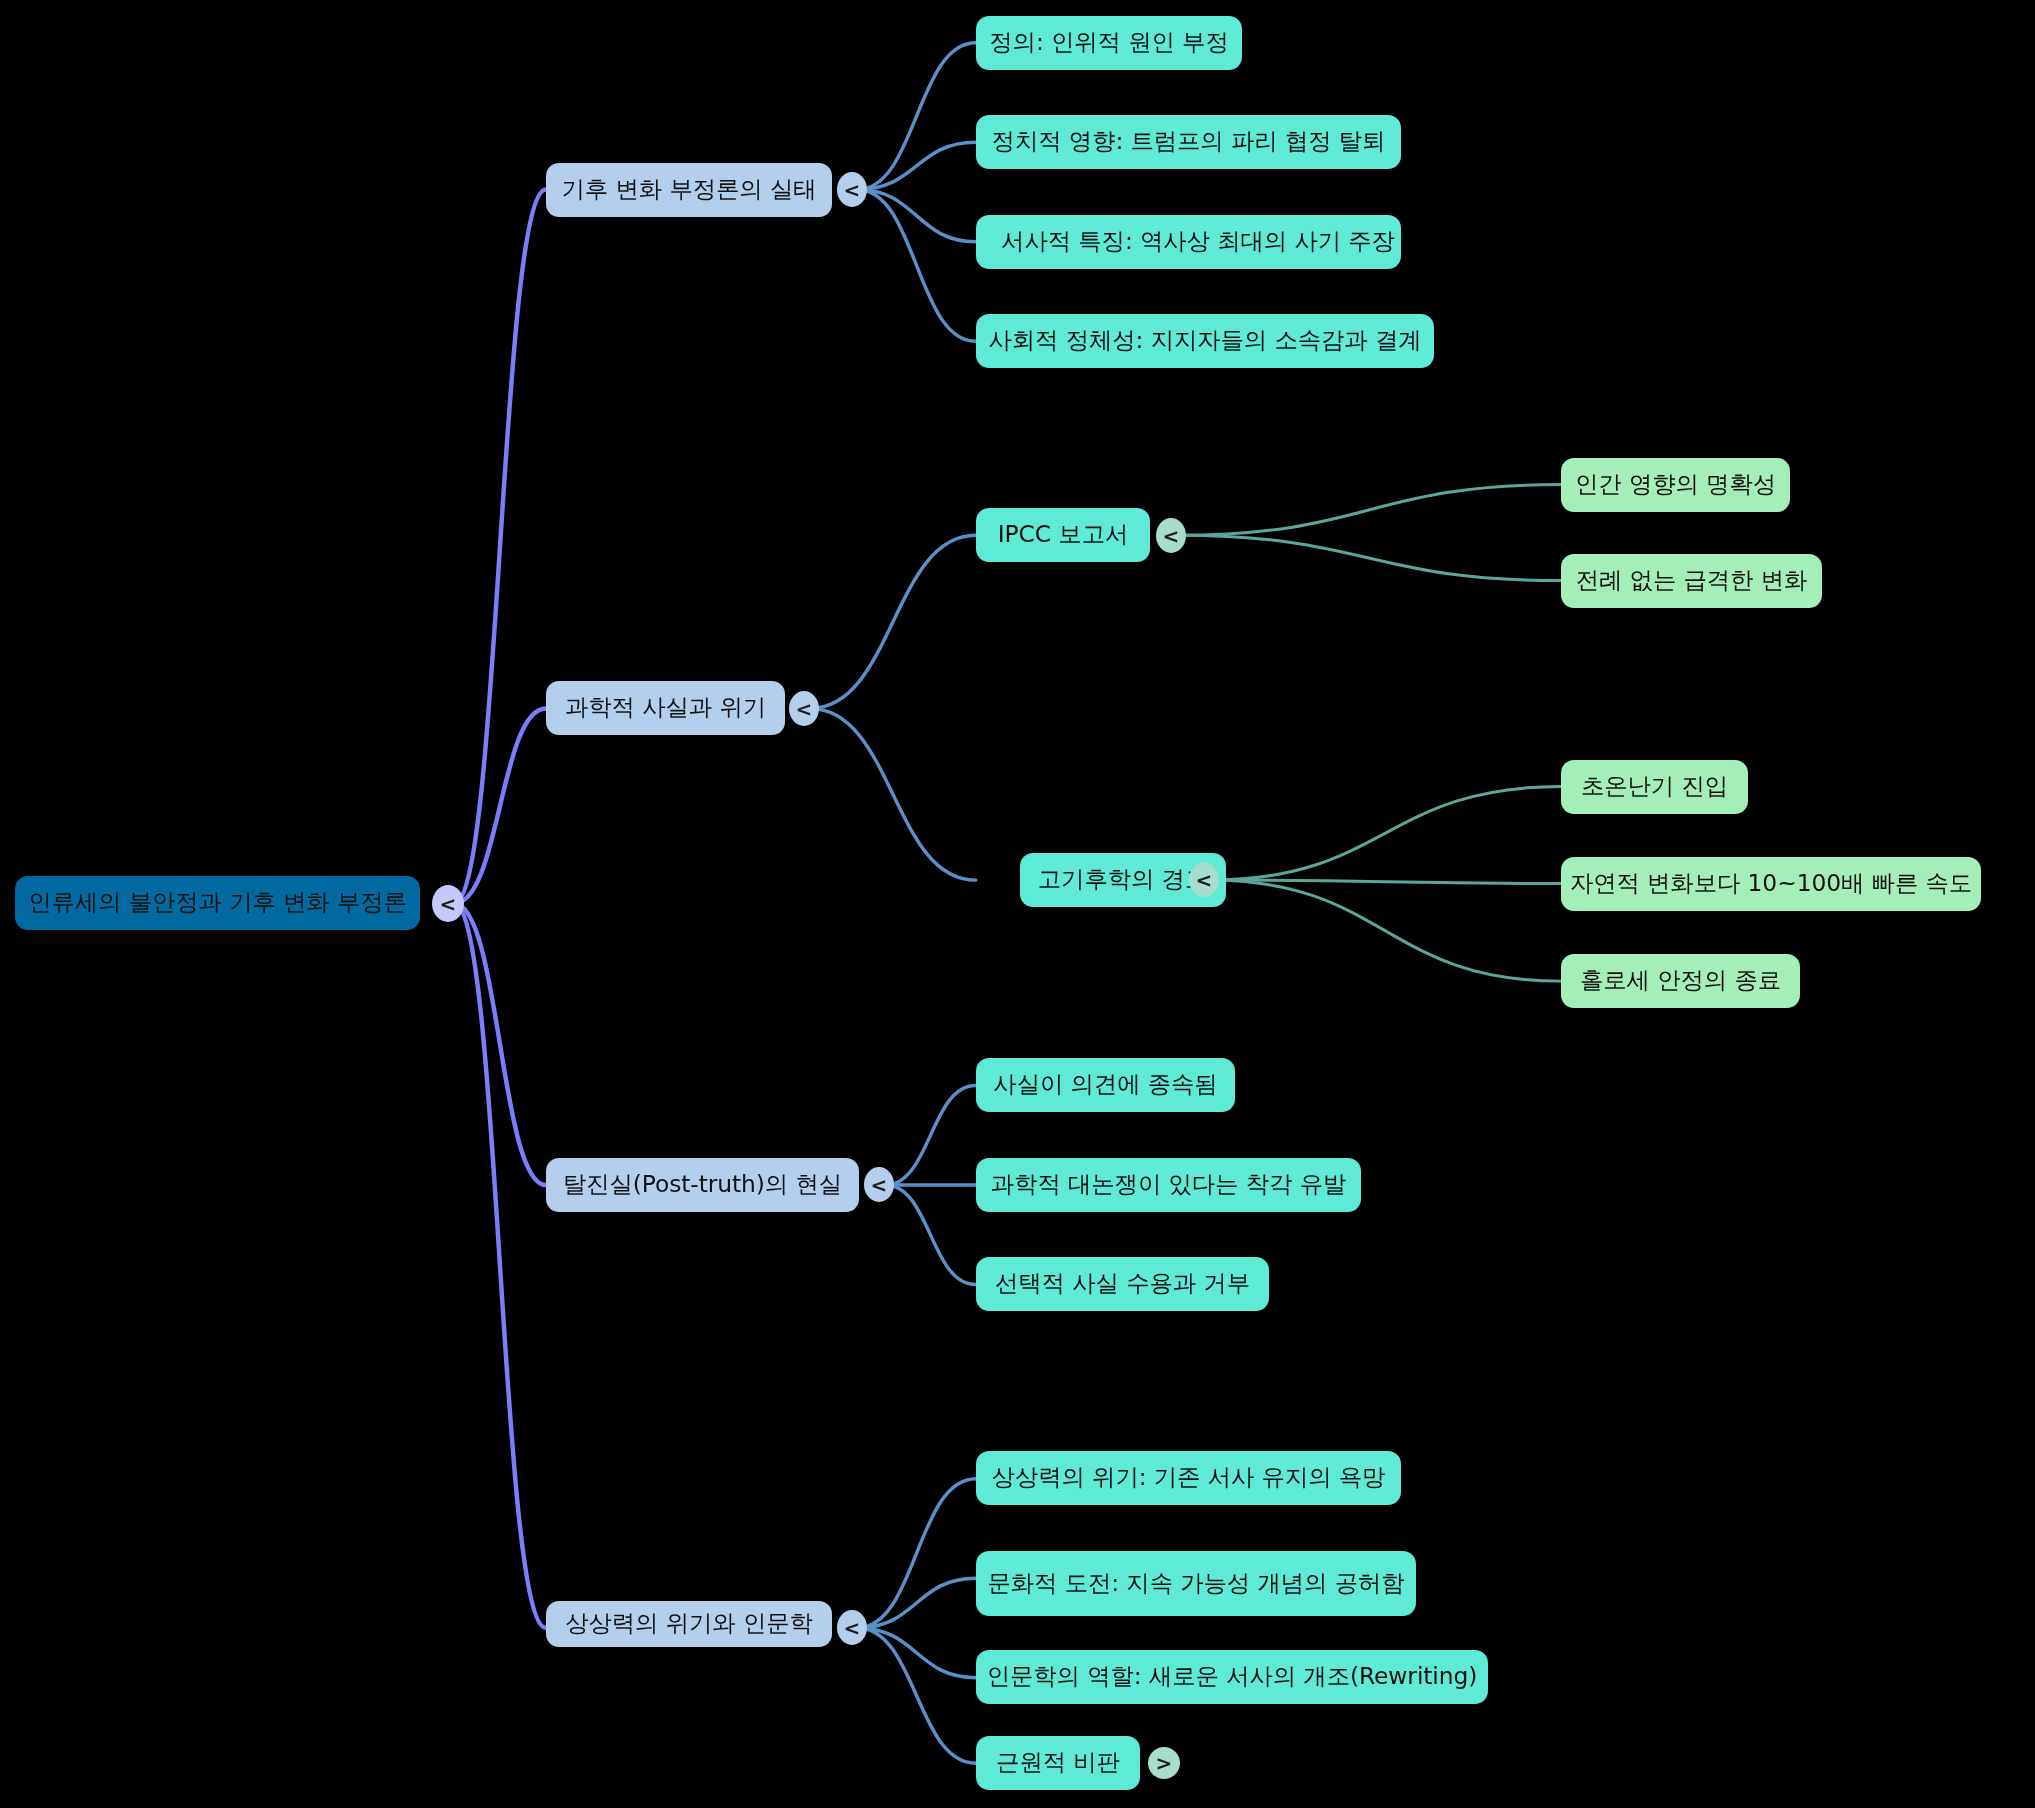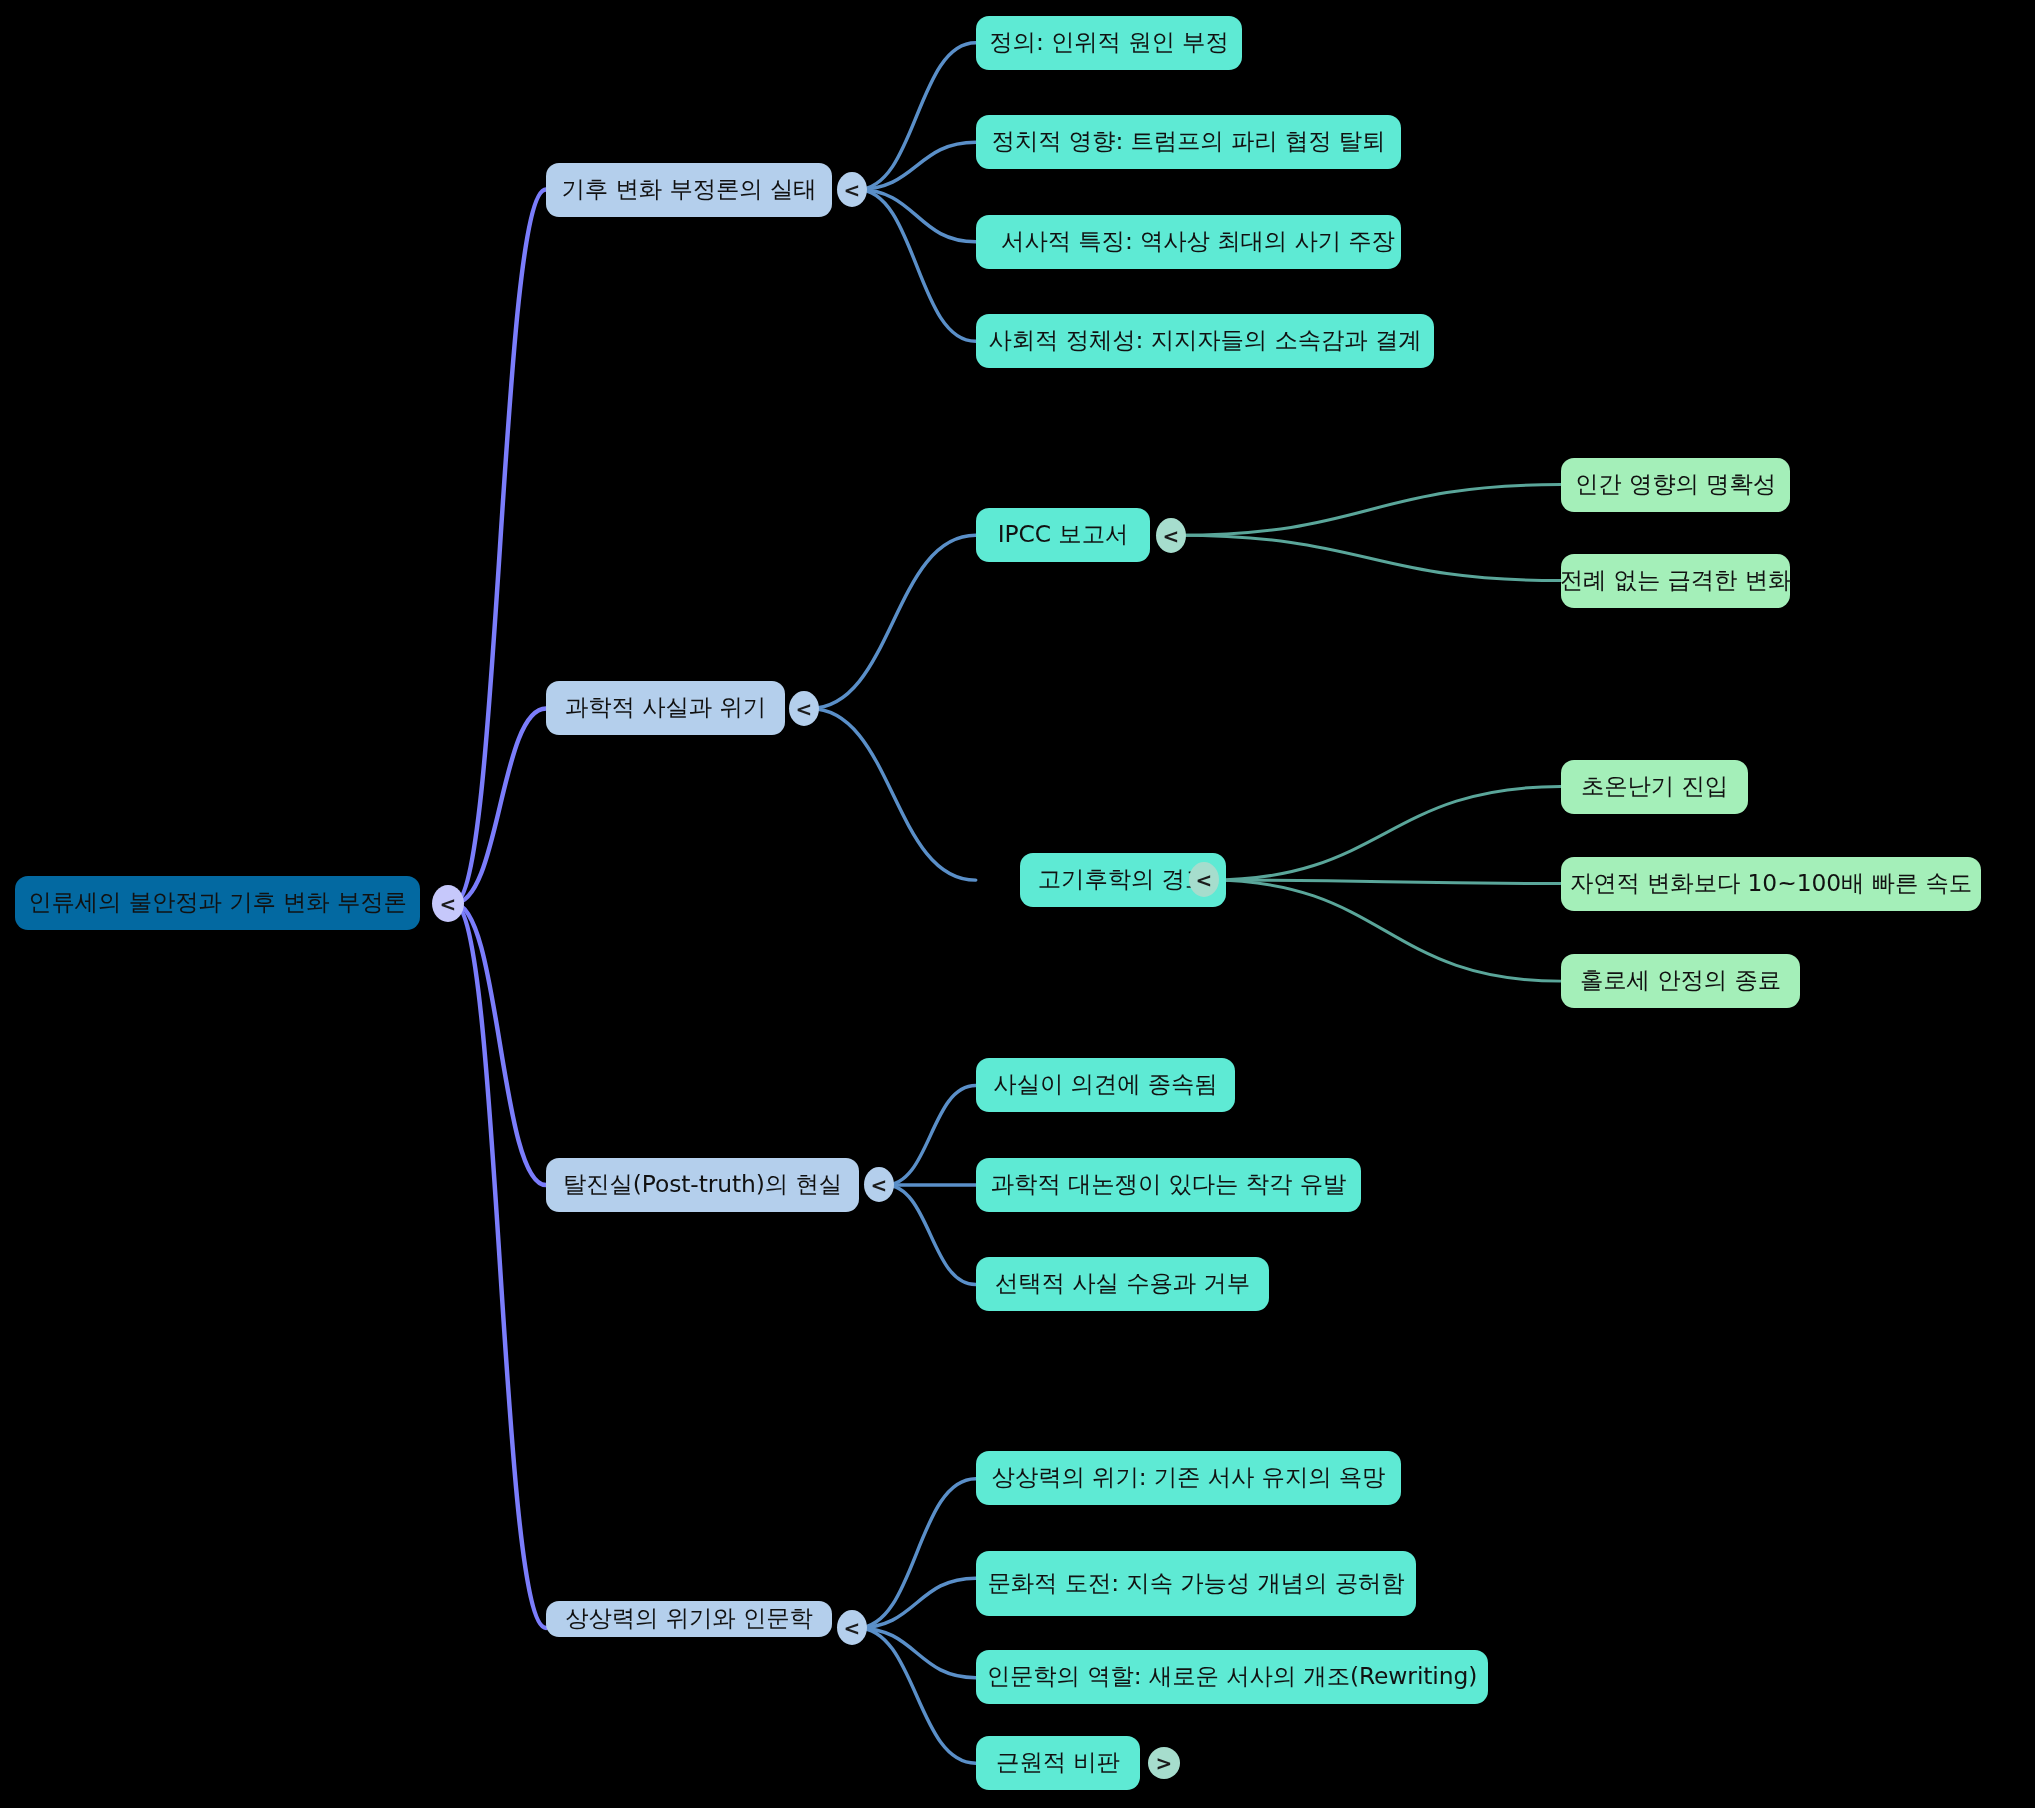--- a/index.html
+++ b/index.html
@@ -111,21 +111,21 @@
       </div>
       <div class="node node-l1" style="left: 546px; top: 681px; width: 239px; height: 54px;">
         <span>과학적 사실과 위기</span>
       </div>
       <div class="node node-l2" style="left: 976px; top: 508px; width: 174px; height: 54px;">
         <span>IPCC 보고서</span>
       </div>
       <div class="node node-l3" style="left: 1561px; top: 458px; width: 229px; height: 54px;">
         <span>인간 영향의 명확성</span>
       </div>
-      <div class="node node-l3" style="left: 1561px; top: 554px; width: 229px; height: 54px;">
+      <div class="node node-l3" style="left: 1561px; top: 554px; width: 261px; height: 54px;">
         <span>전례 없는 급격한 변화</span>
       </div>
       <div class="node node-l2" style="left: 976px; top: 853px; width: 206px; height: 54px; margin-left: 44px;">
         <span>고기후학의 경고</span>
       </div>
       <div class="node node-l3" style="left: 1561px; top: 760px; width: 187px; height: 54px;">
         <span>초온난기 진입</span>
       </div>
       <div class="node node-l3" style="left: 1561px; top: 857px; width: 420px; height: 54px;">
         <span>자연적 변화보다 10~100배 빠른 속도</span>
@@ -138,21 +138,21 @@
       </div>
       <div class="node node-l2" style="left: 976px; top: 1058px; width: 259px; height: 54px;">
         <span>사실이 의견에 종속됨</span>
       </div>
       <div class="node node-l2" style="left: 976px; top: 1158px; width: 385px; height: 54px;">
         <span>과학적 대논쟁이 있다는 착각 유발</span>
       </div>
       <div class="node node-l2" style="left: 976px; top: 1257px; width: 293px; height: 54px;">
         <span>선택적 사실 수용과 거부</span>
       </div>
-      <div class="node node-l1" style="left: 546px; top: 1601px; width: 286px; height: 36px;">
+      <div class="node node-l1" style="left: 546px; top: 1601px; width: 286px; height: 46px;">
         <span>상상력의 위기와 인문학</span>
       </div>
       <div class="node node-l2" style="left: 976px; top: 1451px; width: 425px; height: 54px;">
         <span>상상력의 위기: 기존 서사 유지의 욕망</span>
       </div>
       <div class="node node-l2" style="left: 976px; top: 1551px; width: 440px; height: 65px;">
         <span>문화적 도전: 지속 가능성 개념의 공허함</span>
       </div>
       <div class="node node-l2" style="left: 976px; top: 1650px; width: 512px; height: 54px;">
         <span>인문학의 역할: 새로운 서사의 개조(Rewriting)</span>

